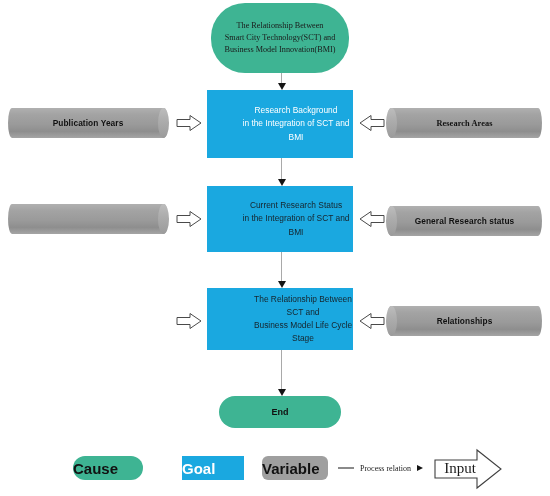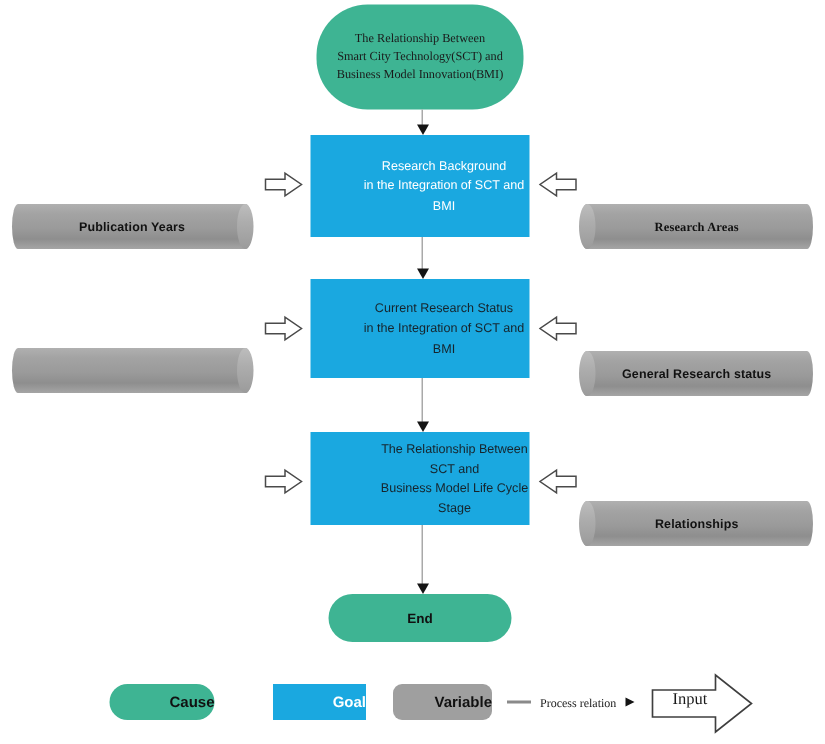--- a/index.html
+++ b/index.html
@@ -77,21 +77,20 @@
     position: absolute;
     box-sizing: border-box;
     height: 30px;
     display: flex;
     align-items: center;
     justify-content: center;
     font-size: 8.3px;
     font-weight: bold;
     color: #111111;
     letter-spacing: .1px;
-    margin-top: 28px;
   }
   .cyl .body {
     position: absolute;
     left: 0; top: 0;
     width: 100%;
     height: 100%;
     background: linear-gradient(to bottom, #b0b0b0 0%, #a3a3a3 22%, #9a9a9a 55%, #8e8e8e 78%, #a5a5a5 100%);
     border-radius: 4px / 15px;
   }
   
@@ -165,22 +164,22 @@
   .conn-3 .shaft { height: 30px; }
   .conn-4 { top: 350px; height: 46px; }
   .conn-4 .shaft { height: 40px; }
 
   
   .legend-item {
     position: absolute;
     box-sizing: border-box;
     display: flex;
     align-items: center;
-    justify-content: flex-end;
-    font-size: 10px;
+    justify-content: flex-start;
+    font-size: 15px;
     font-weight: bold;
     color: #111111;
     height: 24px;
   }
   .lg-cause {
     left: 73px; top: 456px;
     width: 70px;
     background: #3eb493;
     border-radius: 12px;
   }
@@ -226,21 +225,21 @@
     left: 432px; top: 448px;
     width: 72px; height: 42px;
   }
   .legend-input svg { display: block; }
   .legend-input .in-label {
     position: absolute;
     left: 4px; top: 12px;
     width: 48px;
     text-align: center;
     font-family: "Liberation Serif", serif;
-    font-size: 11px;
+    font-size: 15px;
     color: #1a1a1a;
   }
 </style>
 </head>
 <body>
 
 <div class="canvas">
 
   <div class="node node-start">
     <div>

